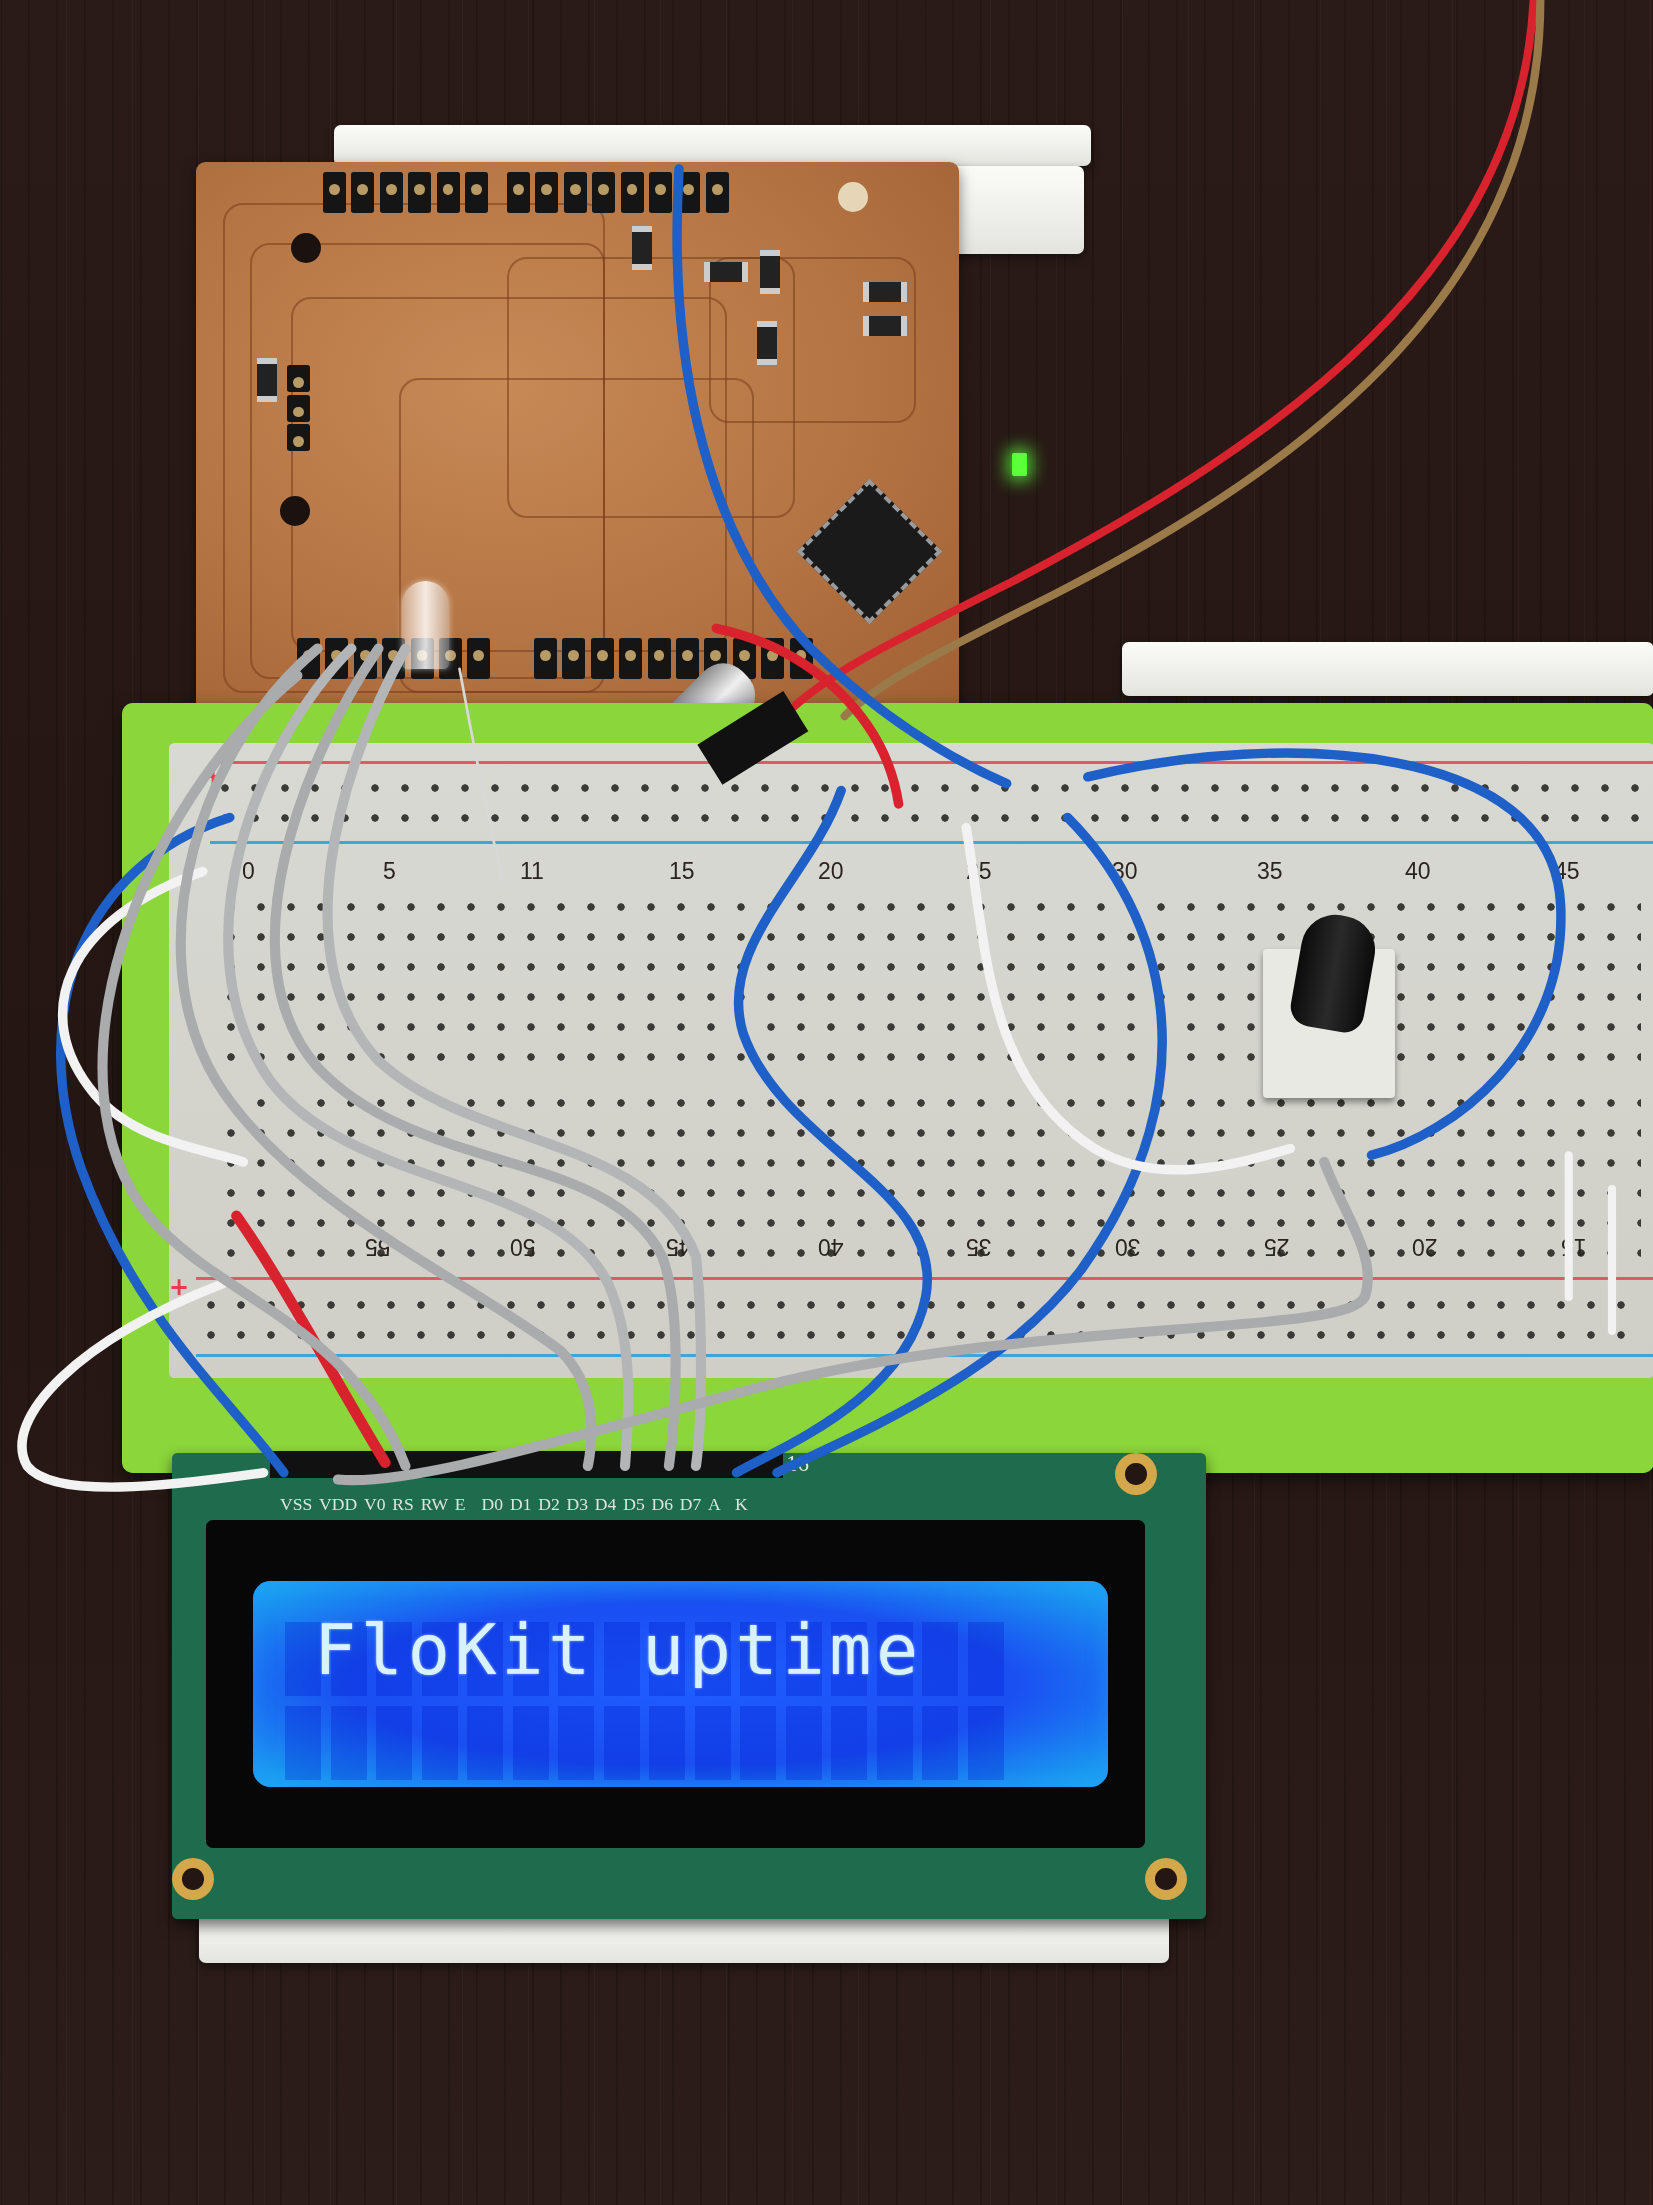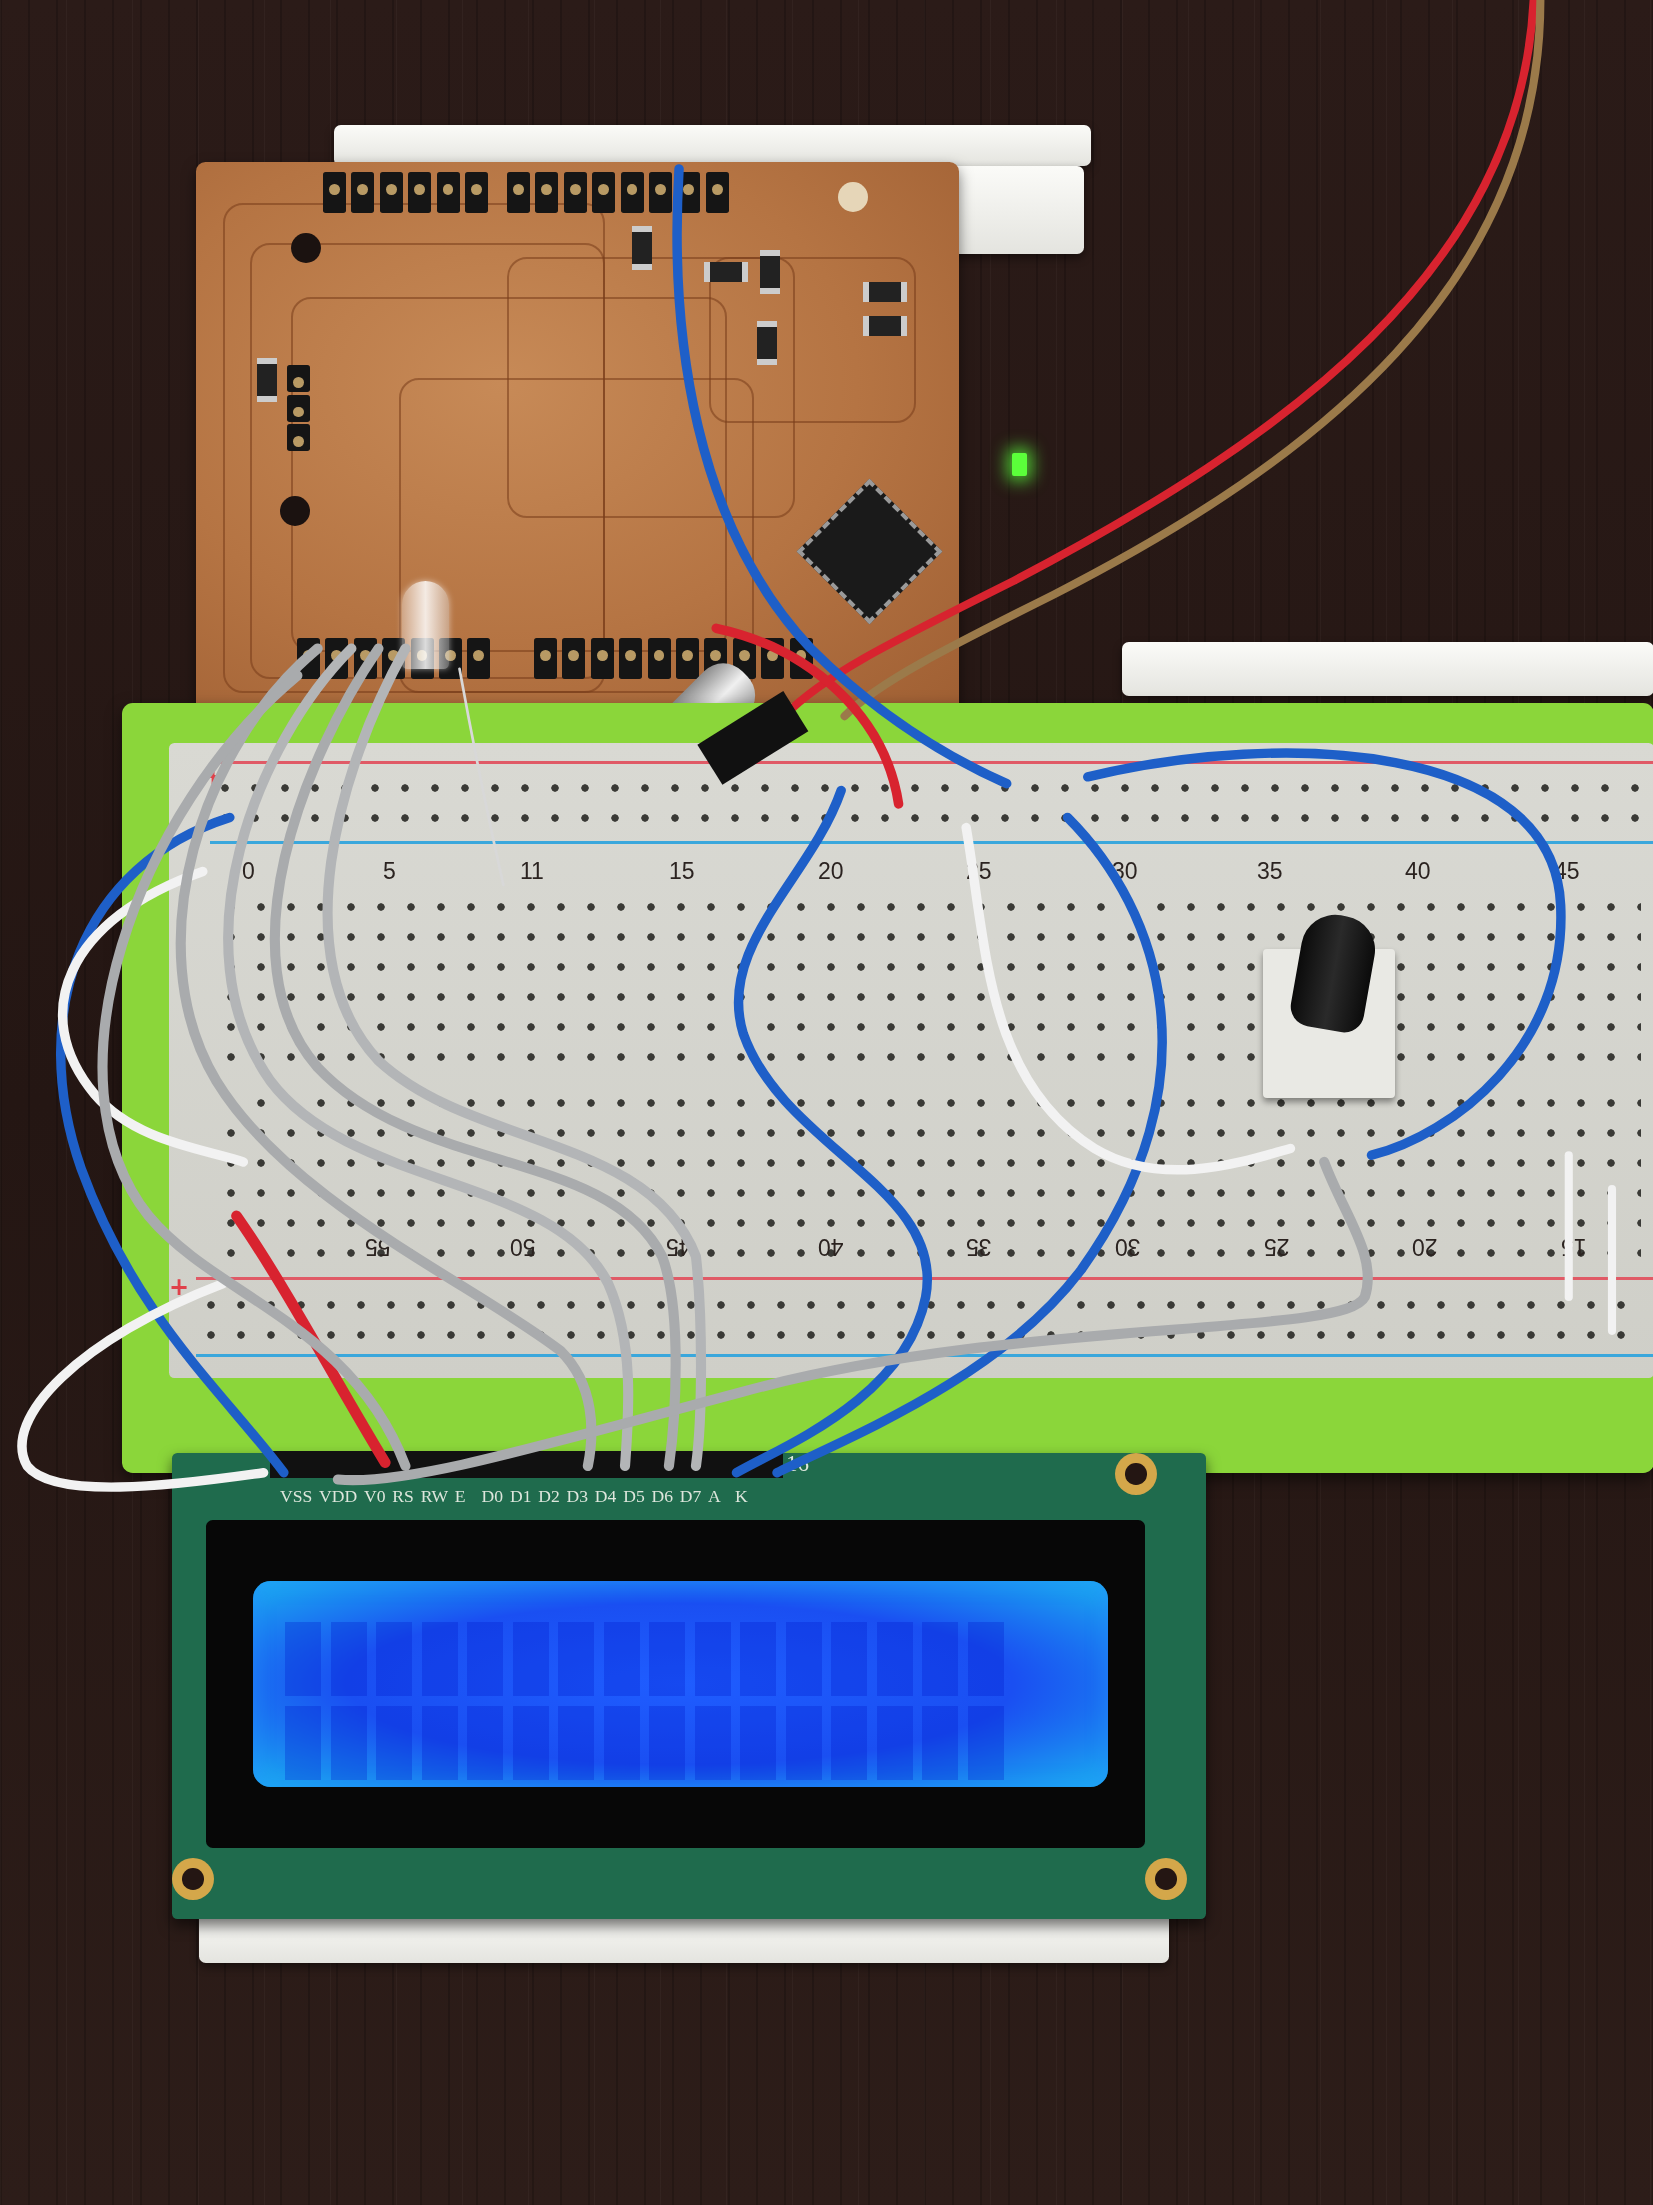--- a/index.html
+++ b/index.html
@@ -62,21 +62,21 @@
     padding: 0; overflow: hidden;
   }
   .lcd-grid { position: absolute; left: 32px; top: 41px; display: grid; grid-template-columns: repeat(16, 36px); grid-auto-rows: 74px; column-gap: 9.5px; row-gap: 9.5px; }
   .lcd-cell { background: rgba(0,20,200,0.28); }
   .lcd-text {
     position: absolute; left: 61px; font-family: "DejaVu Sans Mono", monospace;
     font-size: 70px; color: #d8f2ff; letter-spacing: 4.7px; white-space: pre;
     text-shadow: 0 0 2.7px rgba(220,245,255,0.7);
   }
   .pin-labels { left: 280px; top: 1486px; display: flex; gap: 6.8px; font-family: "Liberation Serif", serif; font-size: 17.6px; color: #dde6dc; }
-  .pin-labels span { display: inline-block; min-width: 20px; }
+  .pin-labels span { display: inline-block; min-width: 20px; margin-top: 8px; }
   .pin16 { left: 786px; top: 1451px; font-family: "Liberation Serif", serif; font-size: 23px; color: #dde6dc; }
   .mount { position: absolute; width: 42px; height: 42px; border-radius: 50%; background: #d4a74a; }
   .mount::after { content: ""; position: absolute; left: 10px; top: 10px; width: 21.6px; height: 21.6px; border-radius: 50%; background: #241613; }
   .lcd-header { left: 270px; top: 1451px; width: 513px; height: 27px; background: #111; }
 
   svg.wires { position: absolute; left: 0; top: 0; pointer-events: none; }
 </style>
 </head>
 <body>
 
@@ -246,20 +246,21 @@
       <div class="lcd-cell"></div>
     <div class="lcd-cell"></div>
       <div class="lcd-cell"></div>
       <div class="lcd-cell"></div>
       <div class="lcd-cell"></div>
     <div class="lcd-cell"></div>
       <div class="lcd-cell"></div>
       <div class="lcd-cell"></div>
       <div class="lcd-cell"></div>
   </div>
+  <div class="lcd-text" style="top:28px;">FloKit uptime</div>
 </div>
 
 <svg class="wires" width="1654" height="2205" viewBox="0 0 2448 3264">
   <g fill="none" stroke-linecap="round">
 
     <path d="M2270 0 C2250 400 1900 650 1500 860 C1300 960 1220 1000 1160 1060" stroke="#d8232f" stroke-width="12"></path>
     <path d="M2280 0 C2280 420 1950 680 1560 880 C1400 960 1300 1010 1250 1060" stroke="#9b7a4a" stroke-width="12"></path>
     <path d="M1060 930 C1200 960 1310 1060 1330 1190" stroke="#d8232f" stroke-width="14"></path>
 
     <rect x="1040" y="1060" width="150" height="70" fill="#111" transform="rotate(-32 1110 1095)"></rect>

